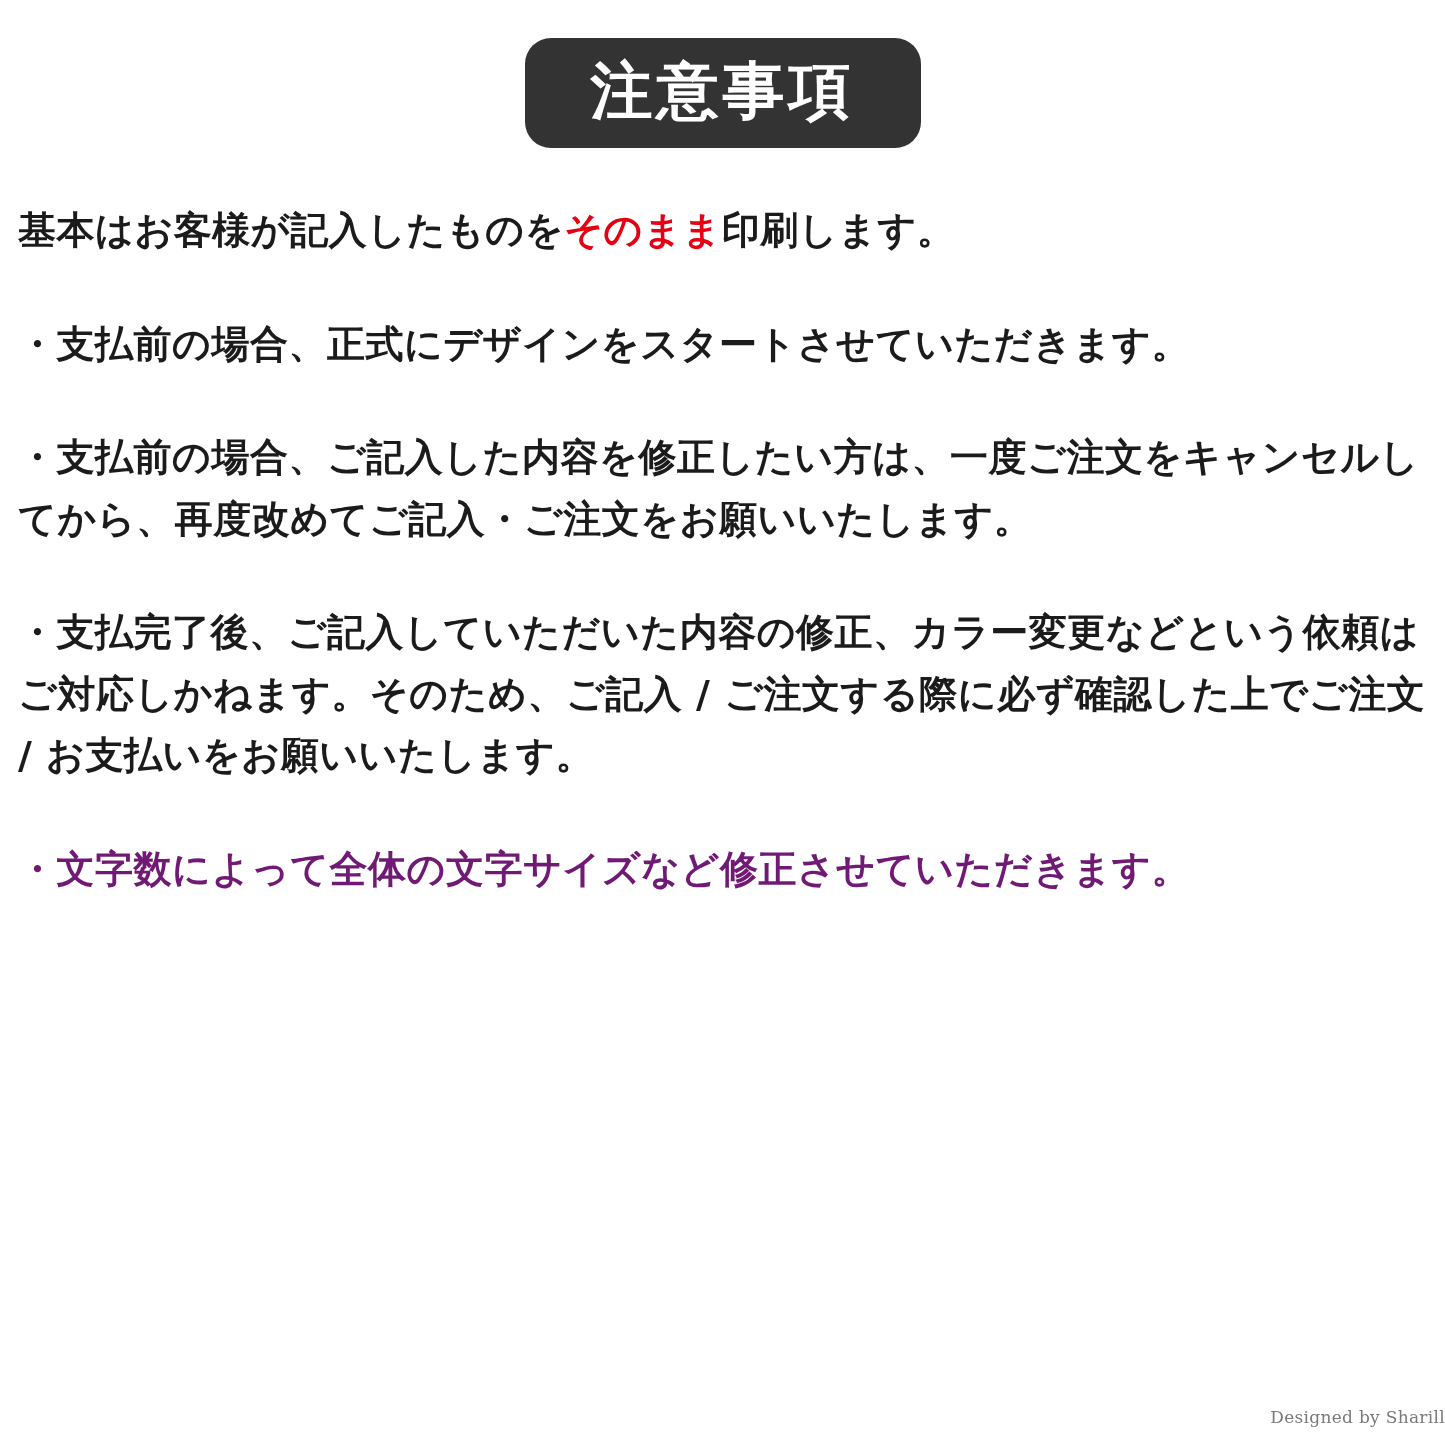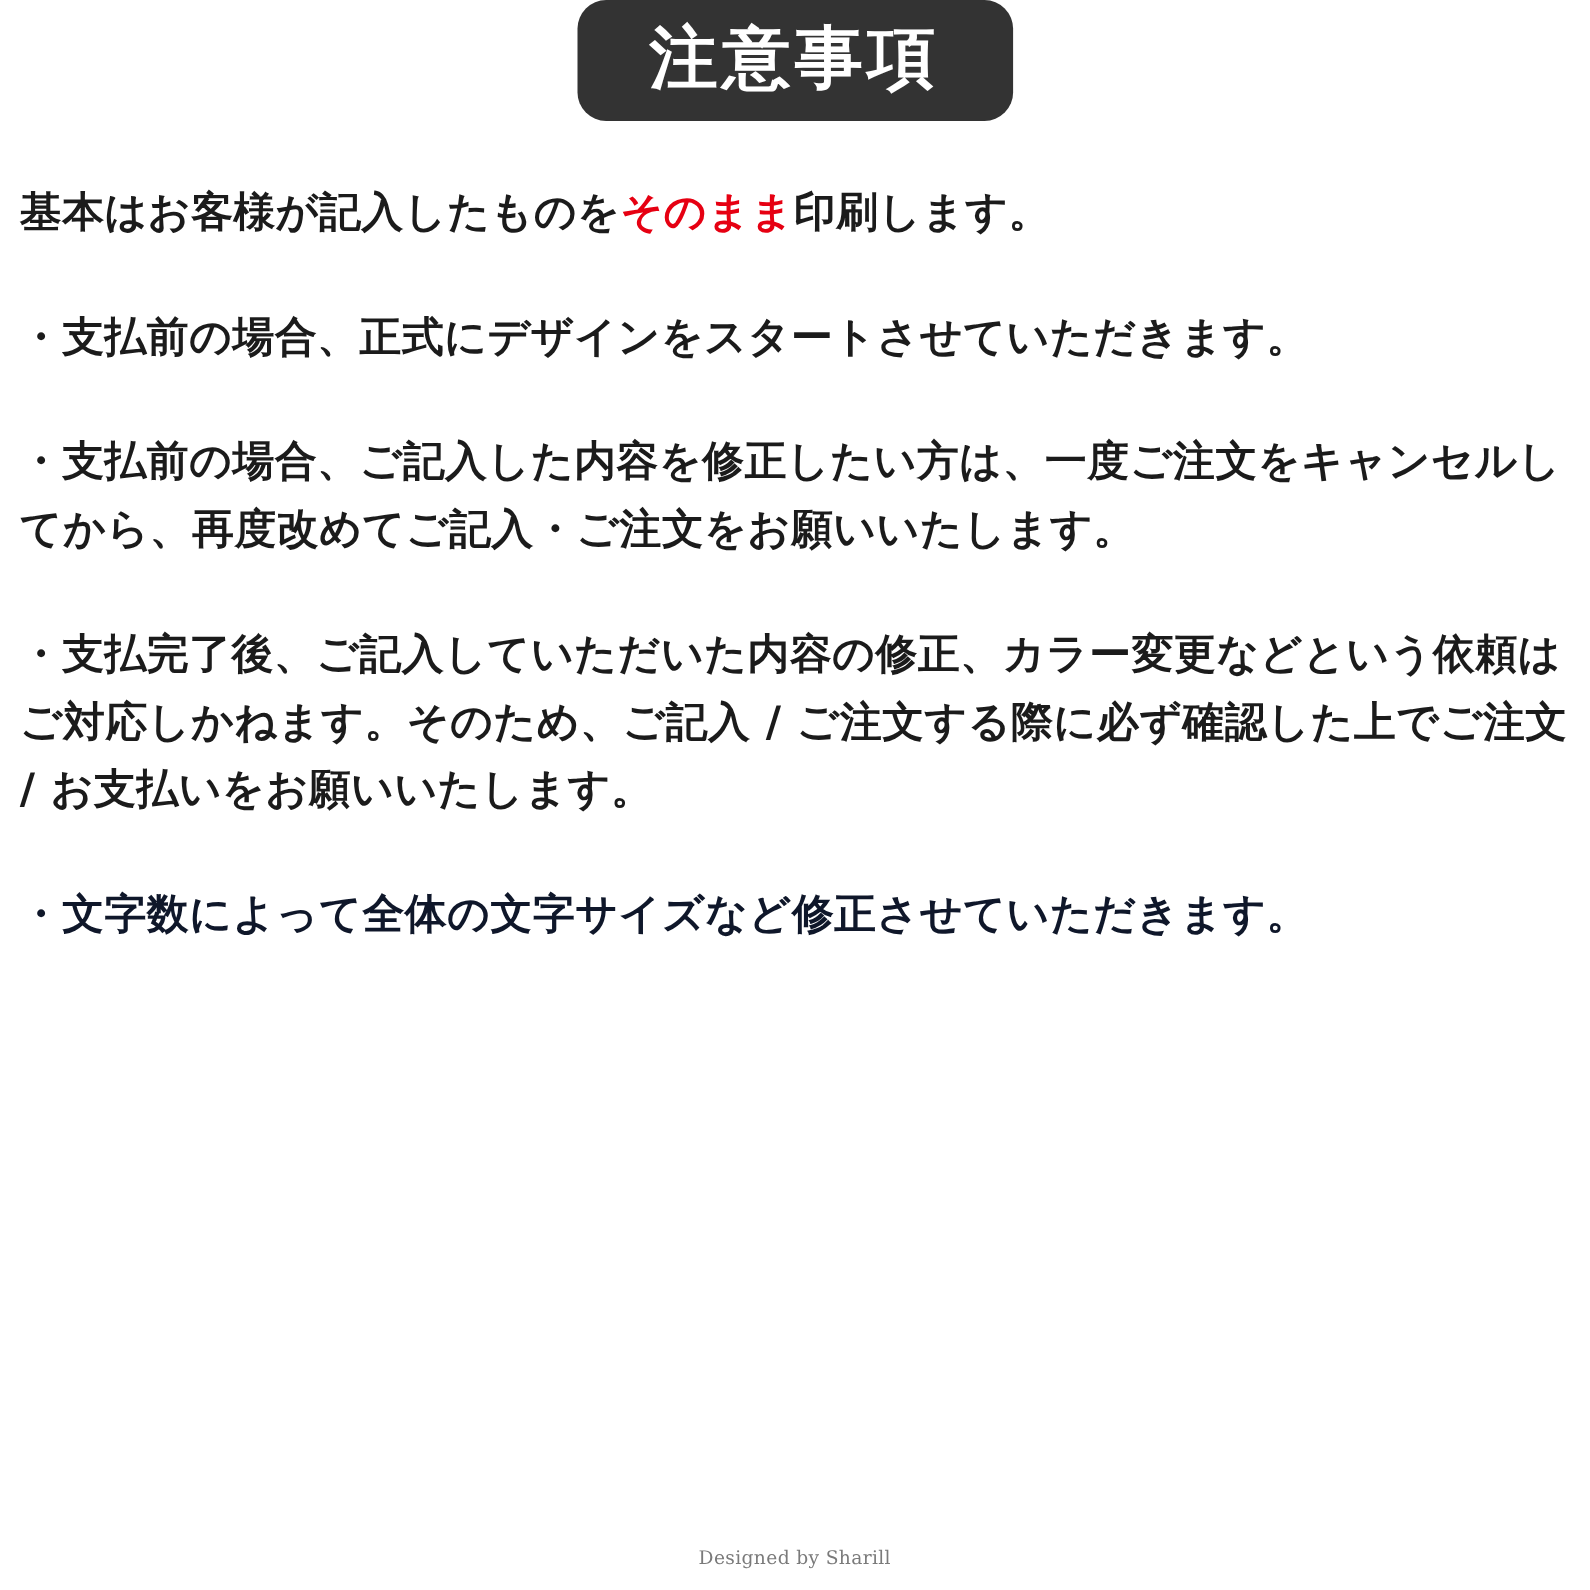--- a/index.html
+++ b/index.html
@@ -17,20 +17,21 @@
 
   .page {
     position: relative;
     width: 1445px;
     height: 1445px;
     box-sizing: border-box;
   }
 
   
   .title-wrap {
+    padding-top: 38px;
     display: flex;
     justify-content: center;
   }
   .title-badge {
     background: #333333;
     color: #ffffff;
     border-radius: 26px;
     padding: 22px 66px 26px 66px;
     font-size: 62px;
     font-weight: 700;
@@ -61,21 +62,21 @@
     color: #e60012;
     font-weight: 700;
   }
 
   
   .footer {
     position: absolute;
     left: 0;
     right: 0;
     bottom: 18px;
-    text-align: center;
+    text-align: right;
     font-family: "DejaVu Serif", "Liberation Serif", serif;
     font-size: 17px;
     color: #7a7a7a;
     letter-spacing: 0.3px;
   }
 </style>
 </head>
 <body style="background: rgb(255, 255, 255);">
 
 <div class="page">
@@ -95,21 +96,21 @@
     </p>
 
     <p class="note" style="color: rgb(27, 27, 27);">
       <span>・支払前の場合、ご記入した内容を修正したい方は、一度ご注文をキャンセルしてから、再度改めてご記入・ご注文をお願いいたします。</span>
     </p>
 
     <p class="note" style="color: rgb(27, 27, 27);">
       <span>・支払完了後、ご記入していただいた内容の修正、カラー変更などという依頼はご対応しかねます。そのため、ご記入 / ご注文する際に必ず確認した上でご注文 / お支払いをお願いいたします。</span>
     </p>
 
-    <p class="note" style="color: #0f172a;">
+    <p class="note" style="color: #701a75;">
       <span>・文字数によって全体の文字サイズなど修正させていただきます。</span>
     </p>
 
   </div>
 
   <div class="footer" style="color: rgb(122, 122, 122);">Designed by Sharill</div>
 
 </div>
 
 </body></html>

